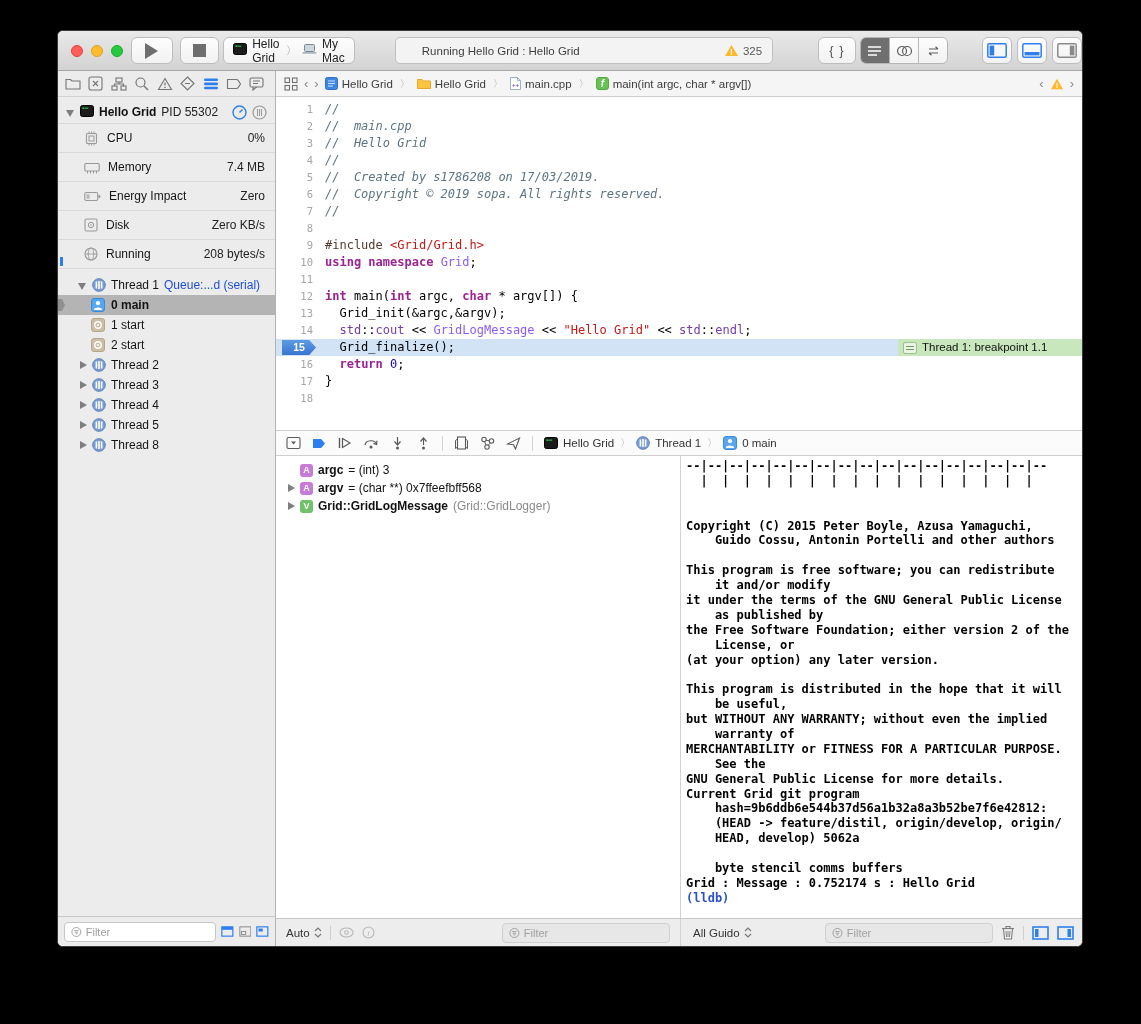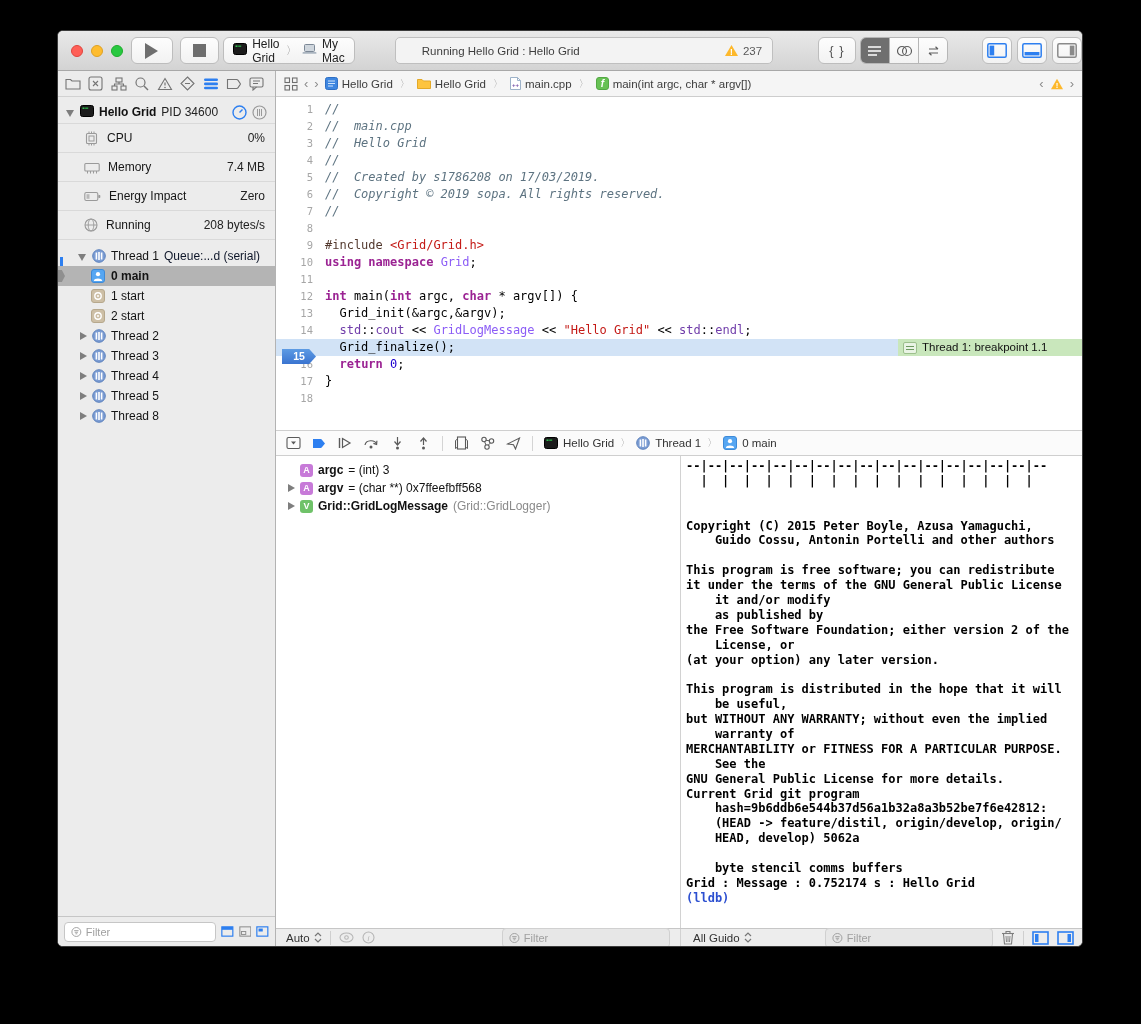--- a/index.html
+++ b/index.html
@@ -42,41 +42,41 @@
   .gauge-row:first-of-type{border-top:1px solid #d9d9d9}
   .g-value{margin-left:auto;color:#222}
   .threads{border-top:1px solid #d9d9d9;padding-top:6px}
   .t-row{height:20px;display:flex;align-items:center;font-size:12px;color:#141414;gap:5px;padding-left:20px;position:relative}
   .f-row{height:20px;display:flex;align-items:center;font-size:12px;color:#141414;gap:6px;padding-left:33px;position:relative}
   .f-row.sel{background:#b4b4b4;font-weight:bold}
   .f-row.sel:before{content:"";position:absolute;left:0;top:4px;width:7px;height:12px;background:#8f8f8f;clip-path:polygon(0 0,55% 0,100% 50%,55% 100%,0 100%)}
   .disc{width:9px;height:9px;display:inline-block;position:relative}
   .disc.right:after{content:"";position:absolute;left:2px;top:0;border-left:7px solid #7e7e7e;border-top:4.5px solid transparent;border-bottom:4.5px solid transparent}
   .disc.down:after{content:"";position:absolute;left:0;top:2px;border-top:7px solid #7e7e7e;border-left:4.5px solid transparent;border-right:4.5px solid transparent}
-  .queue{color:#0f172a}
+  .queue{color:#1d4ed8}
   .net-tick{position:absolute;left:2px;top:160px;width:3px;height:9px;background:#2d7ff0}
   .sidebar-bottom{height:30px;border-top:1px solid #c6c6c6;display:flex;align-items:center;padding:0 6px;gap:5px;background:#ececec}
   
   .filter-field{display:flex;align-items:center;gap:4px;background:#fff;border:1px solid #c6c6c6;border-radius:4px;height:20px;padding:0 6px;flex:0 0 auto}
   .filter-field input{border:none;outline:none;background:transparent;font-size:11px;color:#333;width:100%;font-family:"Liberation Sans",sans-serif}
   .filter-field input::placeholder{color:#a0a0a0}
   .filter-gray{background:#e7e7e7;border-color:#d0d0d0}
   
   .main{flex:1;display:flex;flex-direction:column;min-width:0}
   .jumpbar{height:26px;background:#f5f5f5;border-bottom:1px solid #cdcdcd;display:flex;align-items:center;font-size:11.5px;color:#3d3d3d;padding:0 8px;gap:6px}
   .jb-sep{color:#9d9d9d;font-size:10px;padding:0 1px}
   .jb-item{display:flex;align-items:center;gap:4px}
   .jb-nav{color:#8b8b8b;font-size:13px}
   .jb-right{margin-left:auto;display:flex;align-items:center;gap:6px}
   .editor{height:333px;background:#fff;position:relative;overflow:hidden;padding-top:4px;font-family:"DejaVu Sans Mono",monospace;font-size:12px}
   .code-row{height:17px;line-height:17px;display:flex;white-space:pre}
   .gutter{width:44px;flex:0 0 44px;text-align:right;padding-right:7px;color:#a6a6a6;font-size:10.5px}
   .codetext{padding-left:5px}
   .code-row.cur{background:#d2e3f6}
-  .bp-badge{margin:10px 0 0 6px;width:34px;height:15px;background:linear-gradient(#5d9bे4,#3a74d0);background:linear-gradient(#5d9be4,#3a74d0);clip-path:polygon(0 0,80% 0,100% 50%,80% 100%,0 100%);color:#fff;font-size:10.5px;font-weight:bold;text-align:center;line-height:15px;font-family:"Liberation Sans",sans-serif}
+  .bp-badge{margin:1px 0 0 6px;width:34px;height:15px;background:linear-gradient(#5d9bे4,#3a74d0);background:linear-gradient(#5d9be4,#3a74d0);clip-path:polygon(0 0,80% 0,100% 50%,80% 100%,0 100%);color:#fff;font-size:10.5px;font-weight:bold;text-align:center;line-height:15px;font-family:"Liberation Sans",sans-serif}
   .ann{margin-left:auto;width:184px;background:#c9e7bc;display:flex;align-items:center;gap:5px;padding:0 6px 0 5px;font-family:"Liberation Sans",sans-serif;font-size:11.5px;color:#111}
   .ann-ic{width:14px;height:12px;background:#e9f4e4;border:1px solid #9dc08d;border-radius:2px;display:flex;flex-direction:column;justify-content:center;gap:2px;align-items:center}
   .ann-ic i{display:block;width:8px;height:1px;background:#6d9960}
   .tk-cm{color:#5d7381;font-style:italic}
   .tk-kw{color:#9b2393;font-weight:bold}
   .tk-pp{color:#53392e}
   .tk-str{color:#c41a16}
   .tk-ty{color:#8b5cf6}
   .tk-std{color:#703daa}
   .tk-num{color:#1c00cf}
@@ -89,21 +89,21 @@
   .debugarea{flex:1;display:flex;min-height:0}
   .vars{width:405px;border-right:1px solid #d2d2d2;padding-top:5px;overflow:hidden}
   .var-row{height:18px;display:flex;align-items:center;font-size:12px;color:#111;padding-left:10px;gap:5px}
   .var-badge{width:13px;height:13px;border-radius:3px;color:#fff;font-size:9px;font-weight:bold;display:flex;align-items:center;justify-content:center;flex:0 0 13px}
   .var-name{font-weight:bold}
   .var-detail.dim{color:#8a8a8a}
   .console{flex:1;padding:3px 0 0 5px;overflow:hidden;font-family:"DejaVu Sans Mono",monospace;font-size:12px;font-weight:bold;color:#000}
   .con-line{height:14.9px;line-height:14.9px;white-space:pre}
   .con-line.prompt{color:#2c4fd0}
   
-  .bottombar{height:18px;border-top:1px solid #c6c6c6;background:#ededed;display:flex}
+  .bottombar{height:28px;border-top:1px solid #c6c6c6;background:#ededed;display:flex}
   .vars-bottom{width:405px;border-right:1px solid #d2d2d2;display:flex;align-items:center;padding:0 10px;gap:8px;font-size:11.5px;color:#333}
   .console-bottom{flex:1;display:flex;align-items:center;padding:0 8px 0 12px;gap:8px;font-size:11.5px;color:#333}
   .popup{display:flex;align-items:center;gap:4px}
   .icon-dim{opacity:.55}
   .mini-sep{width:1px;height:14px;background:#cfcfcf}
 </style>
 </head>
 <body>
 
 <div class="window">
@@ -136,21 +136,21 @@
           </svg></span>
       <span>My Mac</span>
     </div>
     <div class="activity">
       <span>Running Hello Grid : Hello Grid</span>
       <span class="act-warn">
         <svg width="15" height="13" viewBox="0 0 16 14">
             <path d="M8 1 L15 13 H1 Z" fill="#fdb82b"></path>
             <text x="8" y="11.5" font-size="9" text-anchor="middle" fill="#fff" font-weight="bold">!</text>
           </svg>
-        <span>237</span>
+        <span>325</span>
       </span>
     </div>
     <div class="tb-btn lib-btn">
         <span>{ }</span>
       </div>
     <div class="segctl">
       <div class="seg sel">
         <svg width="15" height="12" viewBox="0 0 15 12">
             <g stroke="#fff" stroke-width="1.6">
               <line x1="1" y1="2" x2="14" y2="2"></line>
@@ -263,21 +263,21 @@
         <div class="proc-row">
           <span class="disc down"></span>
           <span class="appicon-slot"><span style="display: inline-flex; align-items: center;">
                 <svg width="14" height="12" viewBox="0 0 14 12">
                   <rect x="0.5" y="0.5" width="13" height="11" rx="2" fill="#1b1b1b" stroke="#000"></rect>
                   <rect x="2.5" y="2.5" width="2" height="1.4" fill="#35d158"></rect>
                   <rect x="5.2" y="2.5" width="3" height="1.4" fill="#2aa845"></rect>
                 </svg>
               </span></span>
           <b>Hello Grid</b>
-          <span class="pid">PID 34600</span>
+          <span class="pid">PID 55302</span>
           <span class="proc-icons">
             <svg width="15" height="15" viewBox="0 0 15 15">
                 <circle cx="7.5" cy="7.5" r="6.5" fill="none" stroke="#2d7ff0" stroke-width="1.4"></circle>
                 <line x1="7.5" y1="7.5" x2="10.5" y2="4.5" stroke="#2d7ff0" stroke-width="1.4"></line>
               </svg>
             <svg width="15" height="15" viewBox="0 0 15 15">
                 <circle cx="7.5" cy="7.5" r="6.5" fill="none" stroke="#9a9a9a" stroke-width="1.2"></circle>
                 <g stroke="#9a9a9a" stroke-width="1">
                   <line x1="5.5" y1="4" x2="5.5" y2="11"></line>
                   <line x1="7.5" y1="4" x2="7.5" y2="11"></line>
@@ -323,20 +323,31 @@
             <div class="gauge-row">
               <span style="display: inline-flex; align-items: center;">
                 <svg width="17" height="11" viewBox="0 0 17 11">
                   <rect x="0.8" y="1.5" width="13" height="8" rx="1.5" fill="none" stroke="#9a9a9a" stroke-width="1.1"></rect>
                   <rect x="14.3" y="4" width="2" height="3" rx="0.8" fill="#9a9a9a"></rect>
                   <rect x="2.5" y="3.2" width="3" height="4.6" fill="#b9b9b9"></rect>
                 </svg>
               </span>
               <span class="g-label">Energy Impact</span>
               <span class="g-value">Zero</span>
+            </div>
+            <div class="gauge-row">
+              <span style="display: inline-flex; align-items: center;">
+                <svg width="14" height="14" viewBox="0 0 14 14">
+                  <rect x="1" y="1" width="12" height="12" rx="1.5" fill="none" stroke="#9a9a9a" stroke-width="1.1"></rect>
+                  <circle cx="7" cy="7" r="2.7" fill="none" stroke="#9a9a9a" stroke-width="1"></circle>
+                  <circle cx="7" cy="7" r="0.8" fill="#9a9a9a"></circle>
+                </svg>
+              </span>
+              <span class="g-label">Disk</span>
+              <span class="g-value">Zero KB/s</span>
             </div>
             <div class="gauge-row">
               <span style="display: inline-flex; align-items: center;">
                 <svg width="14" height="14" viewBox="0 0 14 14">
                   <circle cx="7" cy="7" r="6" fill="none" stroke="#9a9a9a" stroke-width="1.1"></circle>
                   <ellipse cx="7" cy="7" rx="2.8" ry="6" fill="none" stroke="#9a9a9a" stroke-width="0.9"></ellipse>
                   <line x1="1" y1="7" x2="13" y2="7" stroke="#9a9a9a" stroke-width="0.9"></line>
                 </svg>
               </span>
               <span class="g-label">Running</span>
@@ -674,22 +685,22 @@
           </div>
         <div class="console" id="console-out">
             <div class="con-line">--|--|--|--|--|--|--|--|--|--|--|--|--|--|--|--|--</div>
             <div class="con-line">  |  |  |  |  |  |  |  |  |  |  |  |  |  |  |  |</div>
             <div class="con-line"></div>
             <div class="con-line"></div>
             <div class="con-line">Copyright (C) 2015 Peter Boyle, Azusa Yamaguchi,</div>
             <div class="con-line">    Guido Cossu, Antonin Portelli and other authors</div>
             <div class="con-line"></div>
             <div class="con-line">This program is free software; you can redistribute</div>
+            <div class="con-line">    it and/or modify</div>
             <div class="con-line">it under the terms of the GNU General Public License</div>
-            <div class="con-line">    it and/or modify</div>
             <div class="con-line">    as published by</div>
             <div class="con-line">the Free Software Foundation; either version 2 of the</div>
             <div class="con-line">    License, or</div>
             <div class="con-line">(at your option) any later version.</div>
             <div class="con-line"></div>
             <div class="con-line">This program is distributed in the hope that it will</div>
             <div class="con-line">    be useful,</div>
             <div class="con-line">but WITHOUT ANY WARRANTY; without even the implied</div>
             <div class="con-line">    warranty of</div>
             <div class="con-line">MERCHANTABILITY or FITNESS FOR A PARTICULAR PURPOSE.</div>

